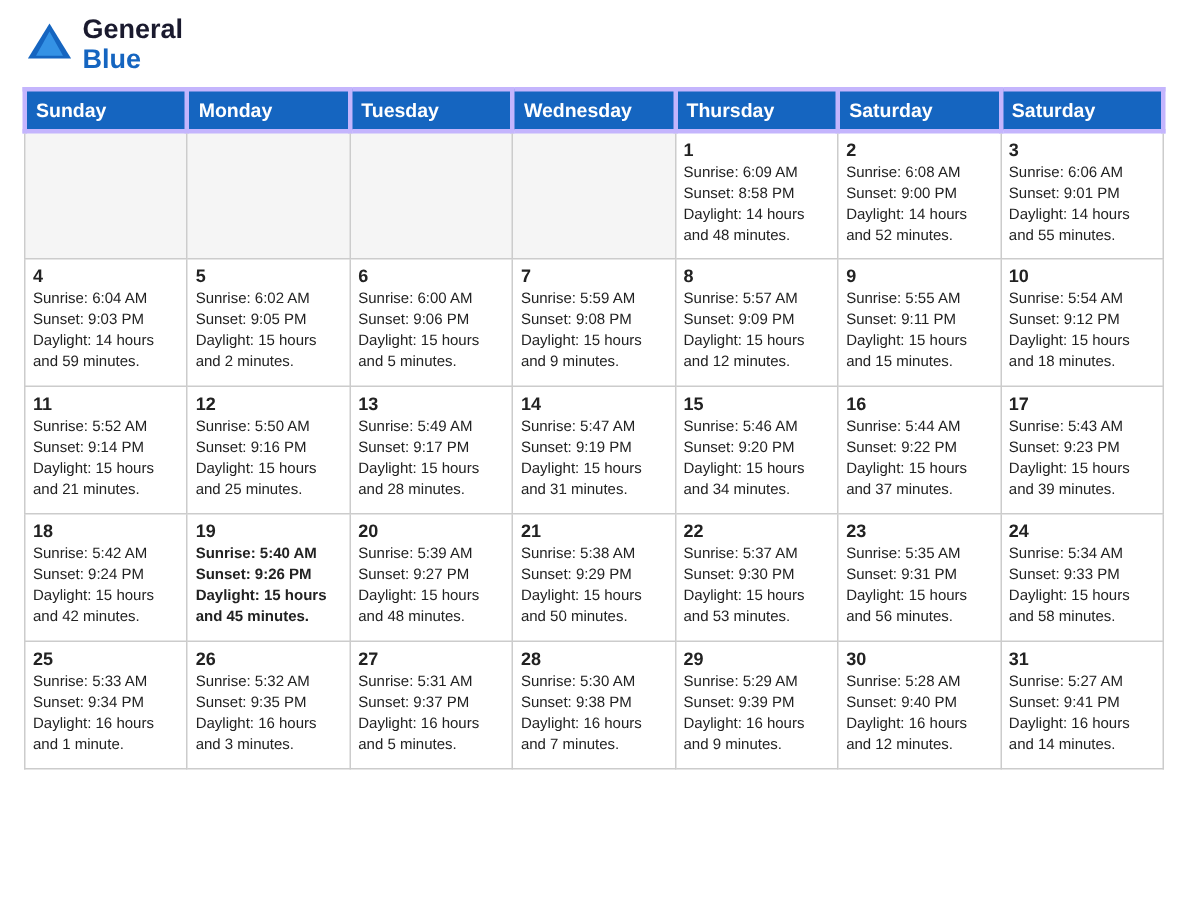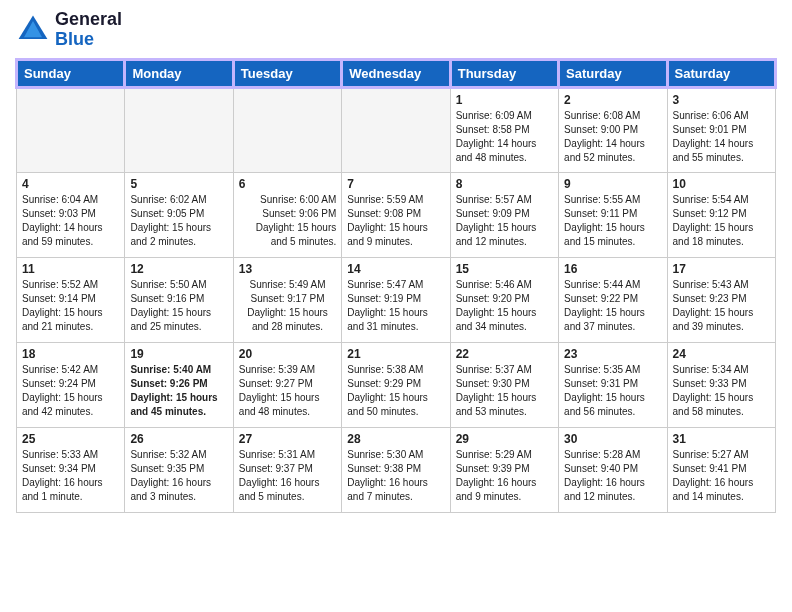--- a/index.html
+++ b/index.html
@@ -149,21 +149,21 @@
         </td>
         <td>
           <span class="day-num">5</span>
           <div class="day-info" style="white-space: pre-line;">Sunrise: 6:02 AM
 Sunset: 9:05 PM
 Daylight: 15 hours
 and 2 minutes.</div>
         </td>
         <td>
           <span class="day-num">6</span>
-          <div class="day-info" style="white-space: pre-line; text-align: right;">Sunrise: 6:00 AM
+          <div class="day-info" style="white-space: pre-line;">Sunrise: 6:00 AM
 Sunset: 9:06 PM
 Daylight: 15 hours
 and 5 minutes.</div>
         </td>
         <td>
           <span class="day-num">7</span>
           <div class="day-info" style="white-space: pre-line;">Sunrise: 5:59 AM
 Sunset: 9:08 PM
 Daylight: 15 hours
 and 9 minutes.</div>
@@ -200,21 +200,21 @@
         </td>
         <td>
           <span class="day-num">12</span>
           <div class="day-info" style="white-space: pre-line;">Sunrise: 5:50 AM
 Sunset: 9:16 PM
 Daylight: 15 hours
 and 25 minutes.</div>
         </td>
         <td>
           <span class="day-num">13</span>
-          <div class="day-info" style="white-space: pre-line; text-align: center;">Sunrise: 5:49 AM
+          <div class="day-info" style="white-space: pre-line;">Sunrise: 5:49 AM
 Sunset: 9:17 PM
 Daylight: 15 hours
 and 28 minutes.</div>
         </td>
         <td>
           <span class="day-num">14</span>
           <div class="day-info" style="white-space: pre-line;">Sunrise: 5:47 AM
 Sunset: 9:19 PM
 Daylight: 15 hours
 and 31 minutes.</div>

